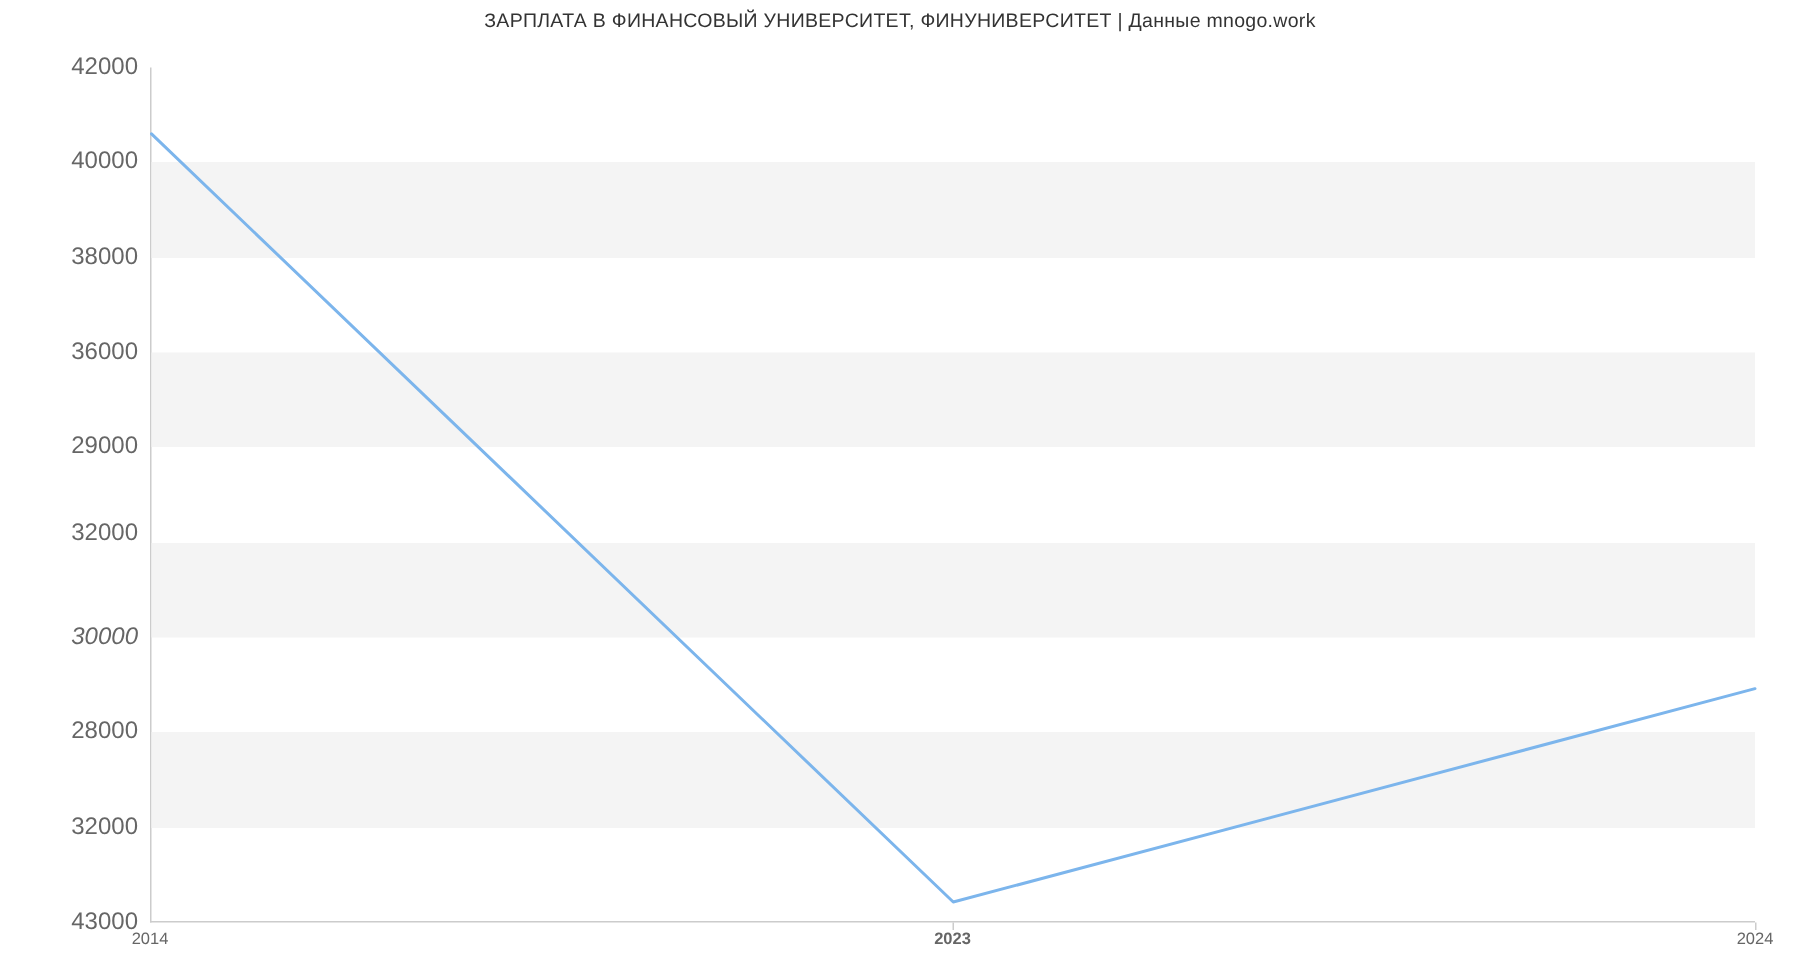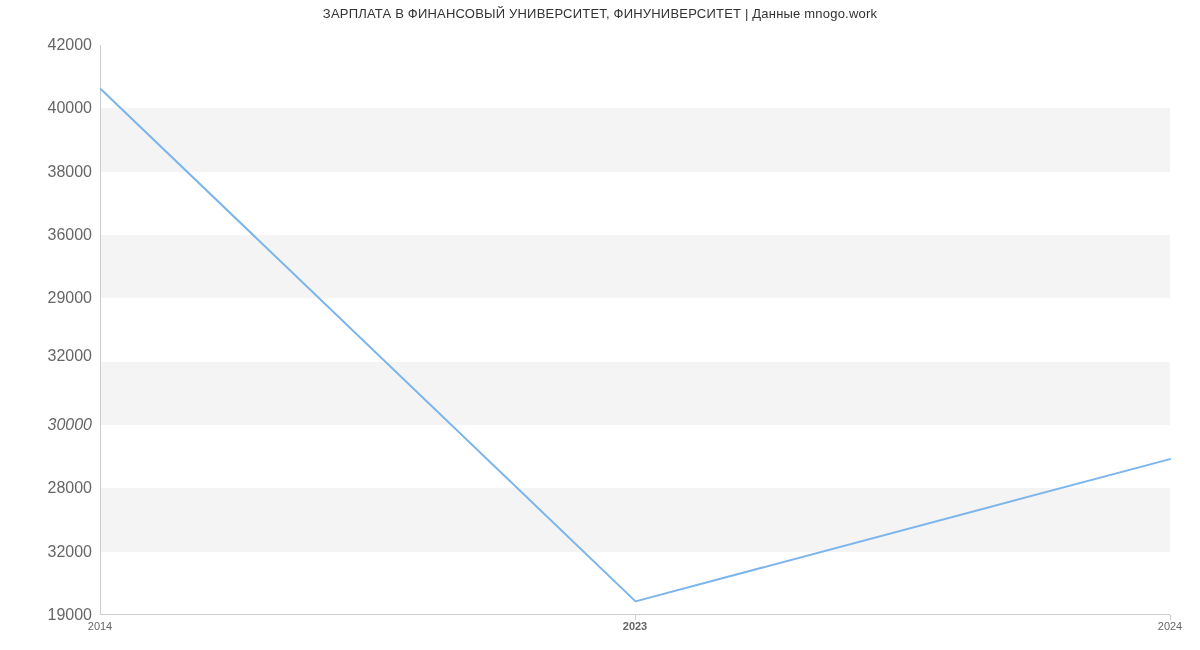--- a/index.html
+++ b/index.html
@@ -89,21 +89,21 @@
 
   <div class="plot">
       <div class="band" style="top: 63.3333px; height: 63.3333px;"></div>
       <div class="band" style="top: 190px; height: 63.3333px;"></div>
       <div class="band" style="top: 316.667px; height: 63.3333px;"></div>
       <div class="band" style="top: 443.333px; height: 63.3333px;"></div>
     <svg class="line-layer" viewBox="0 0 1070 570" preserveAspectRatio="none">
       <path class="series-path" d="M0.00 44.33 L535.00 557.33 L1070.00 414.83" style="stroke: rgb(124, 181, 236);"></path>
     </svg>
   </div>
-<div class="y-label" style="top: 615px;">19000</div>
+<div class="y-label" style="top: 615px;">43000</div>
     <div class="y-label" style="top: 551.667px;">32000</div>
     <div class="y-label" style="top: 488.333px;">28000</div>
     <div class="y-label" style="top: 425px; font-style: italic;">30000</div>
     <div class="y-label" style="top: 356px;">32000</div>
     <div class="y-label" style="top: 298.333px;">29000</div>
     <div class="y-label" style="top: 235px;">36000</div>
     <div class="y-label" style="top: 171.667px;">38000</div>
     <div class="y-label" style="top: 108.333px;">40000</div>
     <div class="y-label" style="top: 45px;">42000</div>
     <div class="x-label" style="left: 100px;">2014</div>

